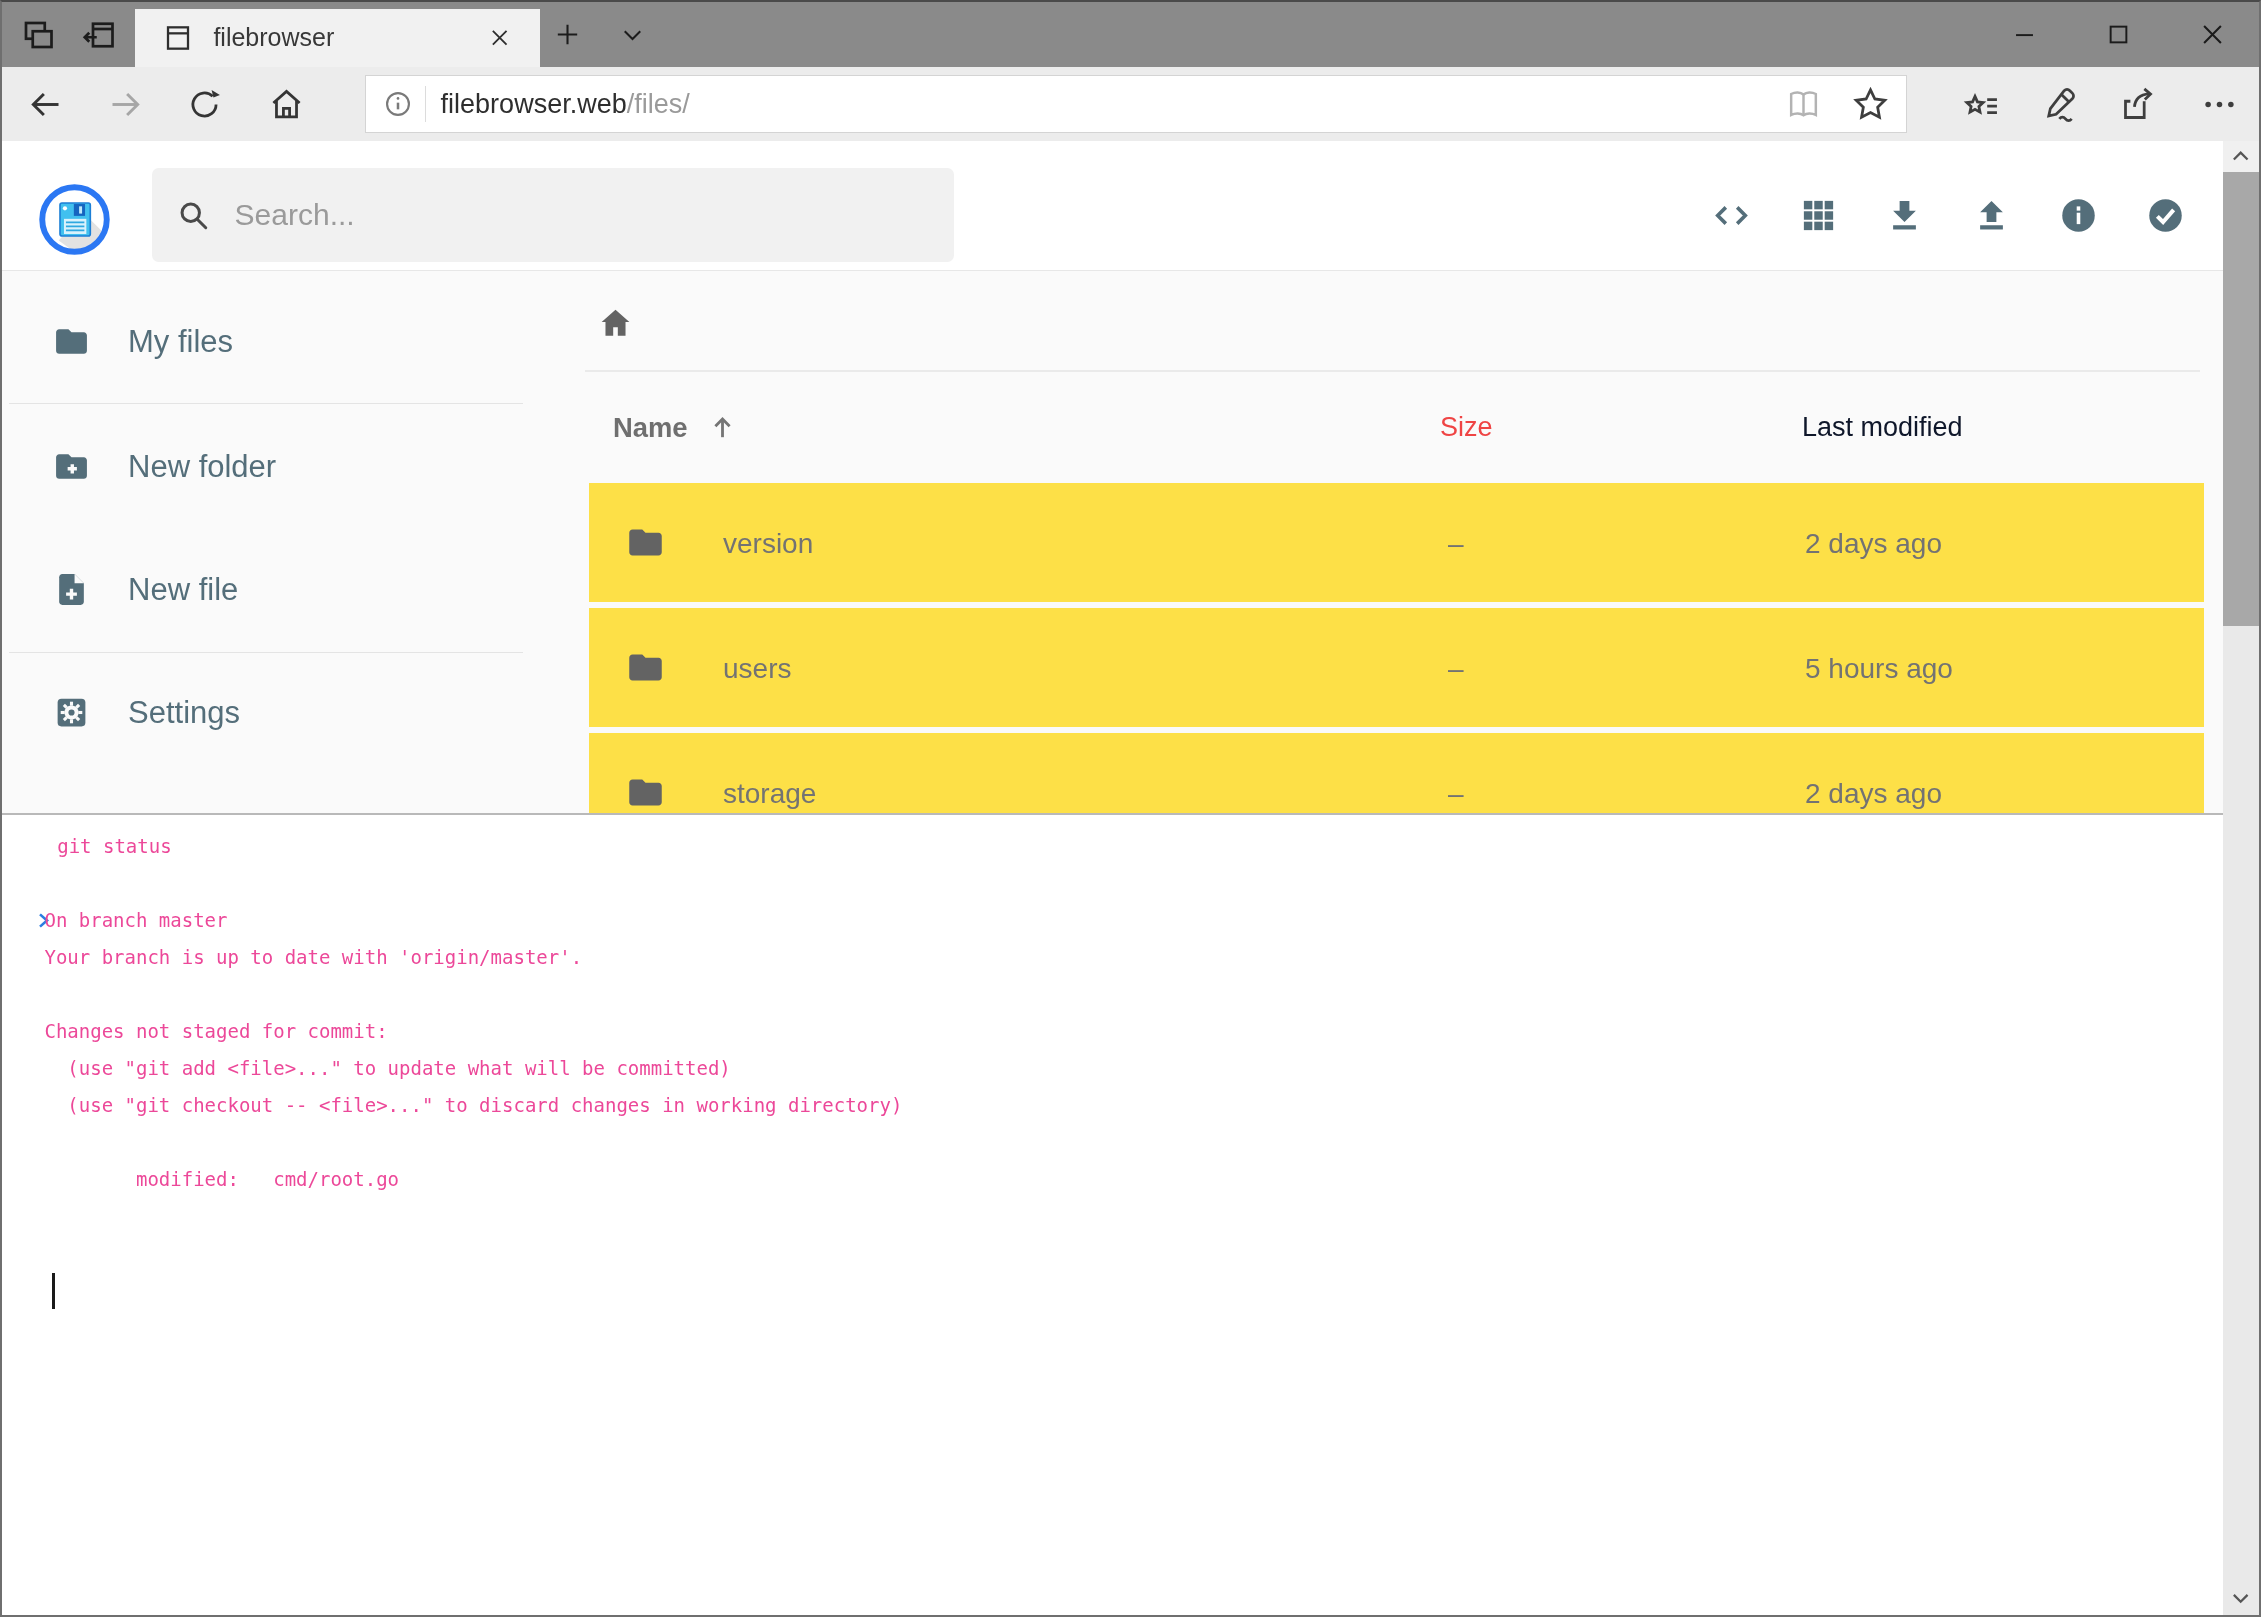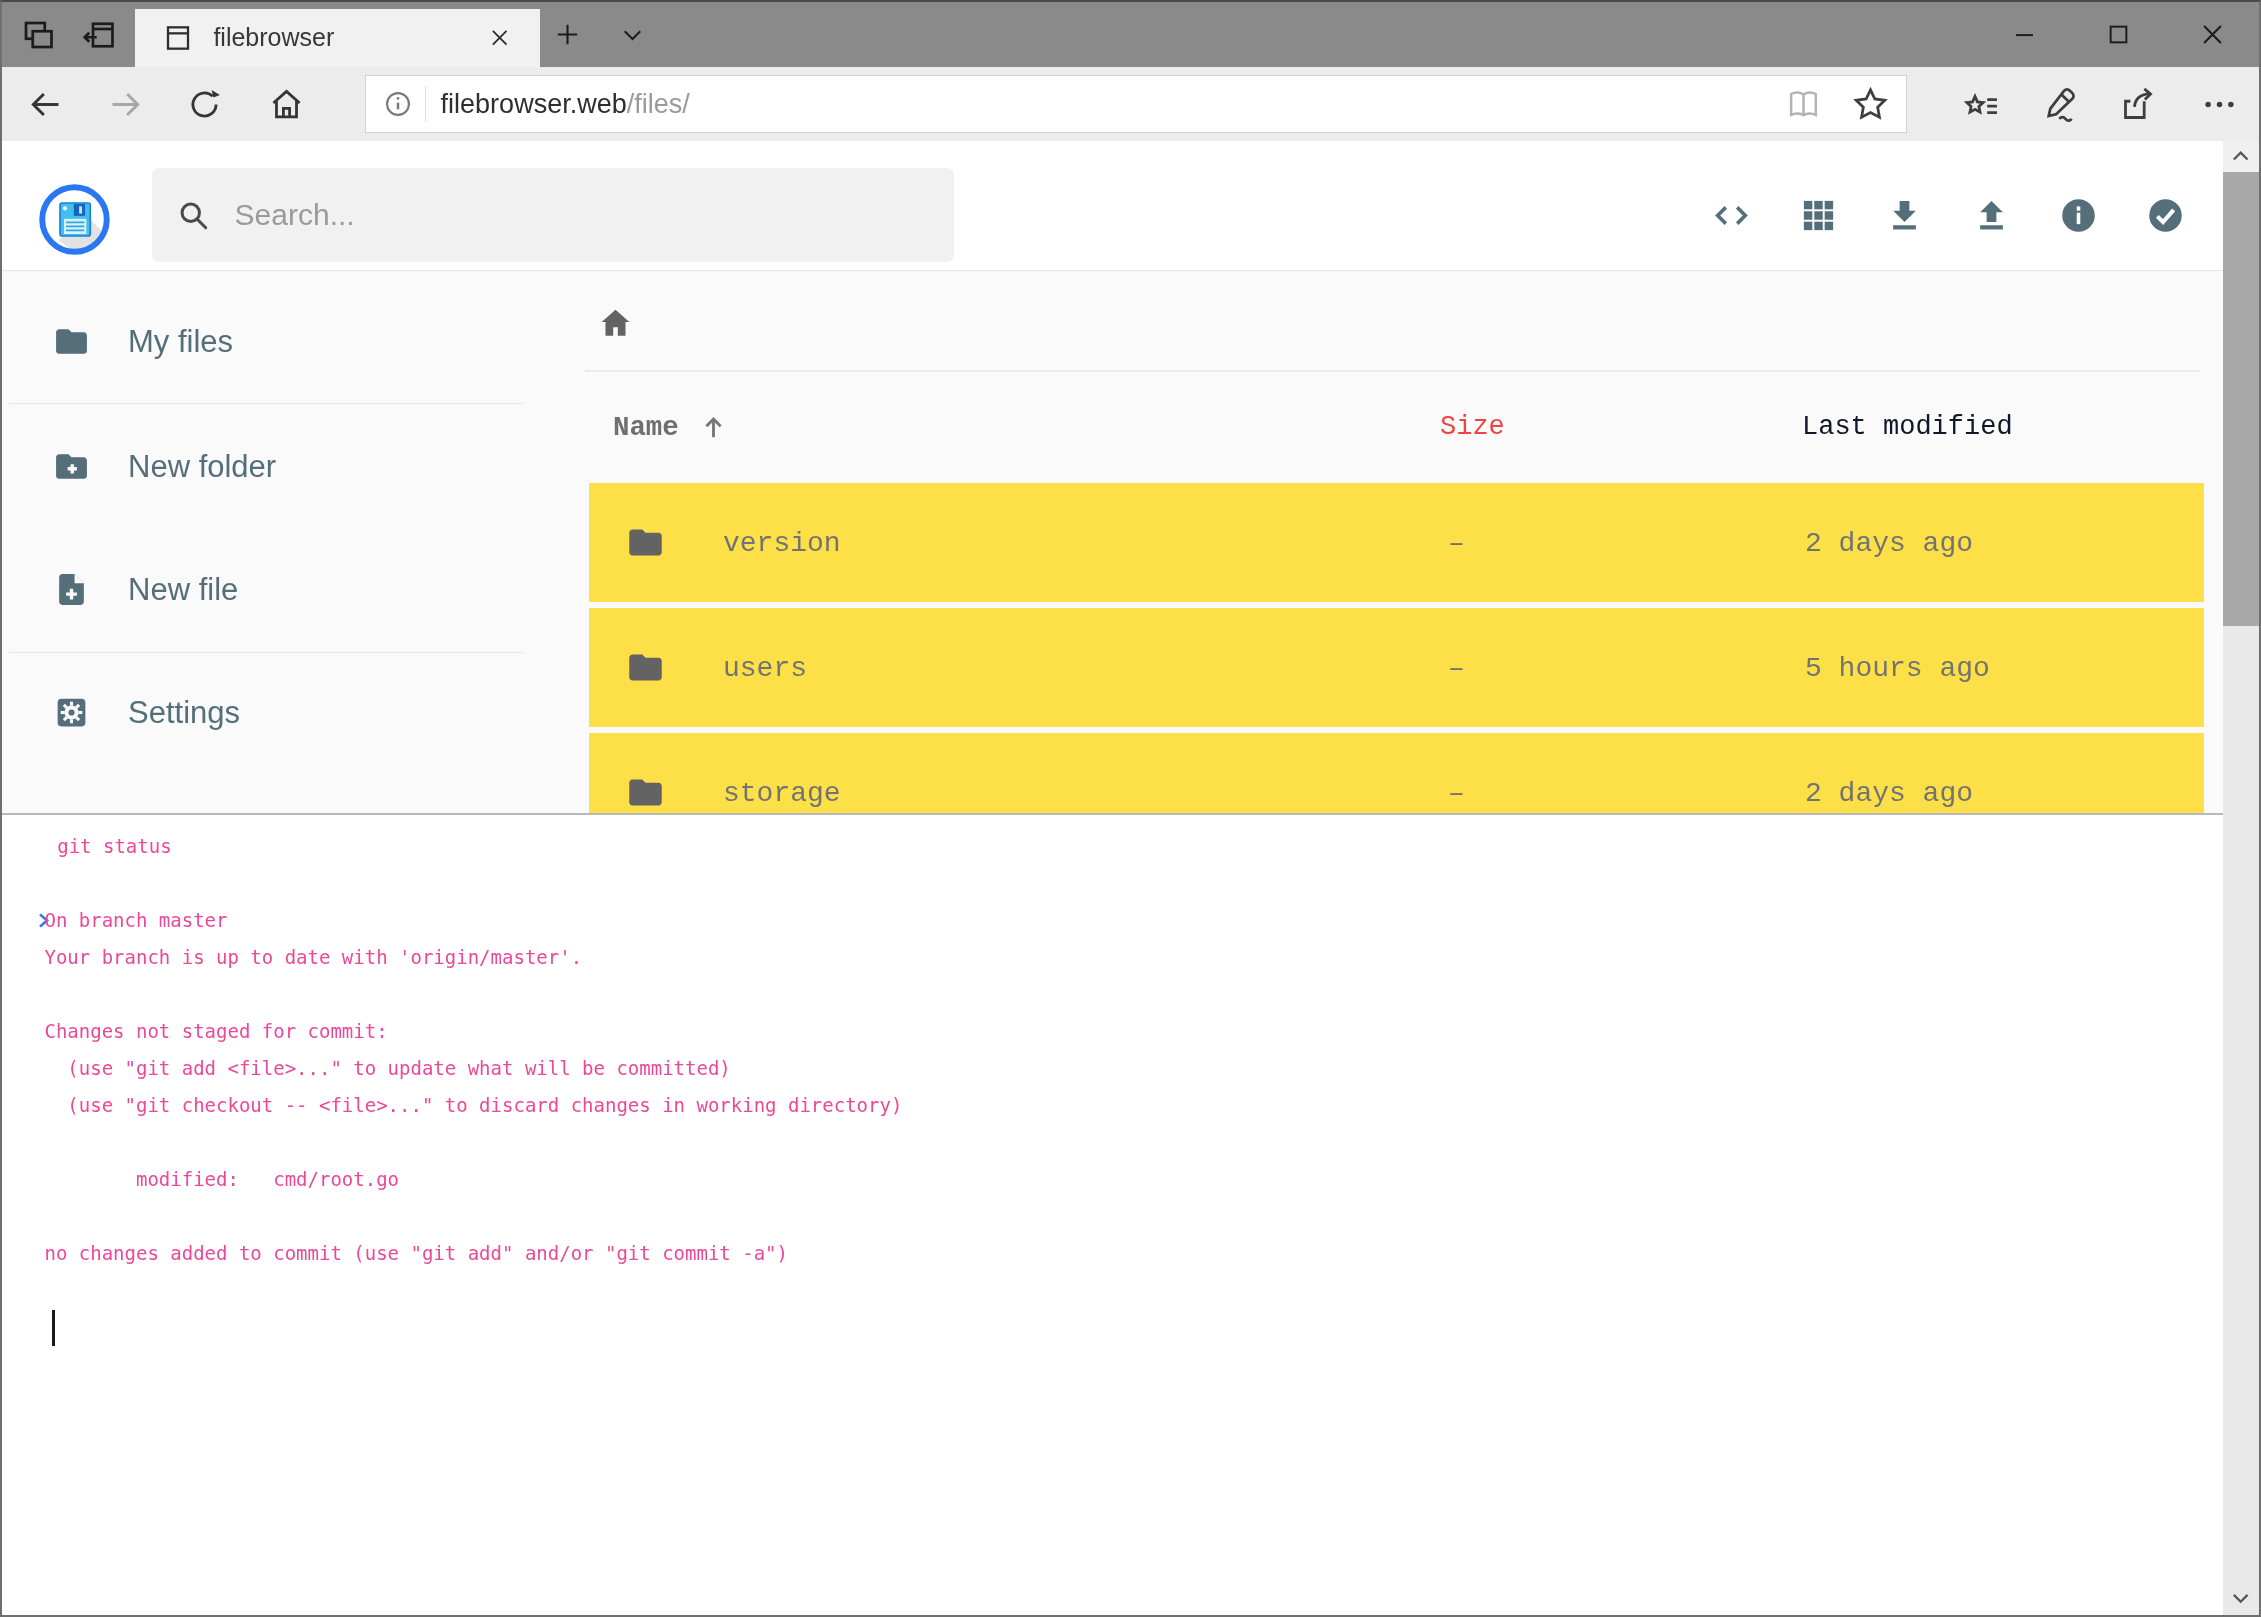--- a/index.html
+++ b/index.html
@@ -33,21 +33,21 @@
   .searchbox{position:absolute;left:150px;top:27px;width:802px;height:94px;background:#f1f1f1;border-radius:6.5px;display:flex;align-items:center;padding:0 22.6px;}
   .search-ph{font-size:30px;color:#9a9a9a;margin-left:24px;}
   .hdr-icon{position:absolute;top:55px;width:39px;height:39px;color:#546e7a;}
   
   .content{position:absolute;left:0;right:0;top:269px;height:543px;background:#fafafa;overflow:hidden;}
   .sidebar{position:absolute;left:0;top:0;width:525px;height:100%;}
   .side-item{position:absolute;left:0;width:525px;height:71px;display:flex;align-items:center;color:#546e7a;}
   .side-item .s-ic{margin-left:51px;width:37px;height:37px;}
   .side-item .s-lb{font-size:31px;margin-left:38px;}
   .side-div{position:absolute;left:6.5px;width:514px;height:0.8px;background:#e4e4e4;}
-  .main{position:absolute;left:583px;top:0;width:1615px;height:100%;font-family:Liberation Mono, monospace;}
+  .main{position:absolute;left:583px;top:0;width:1615px;height:100%;}
   .crumb-home{position:absolute;left:12px;top:34px;width:37px;height:37px;color:#636363;}
   .main-div{position:absolute;left:0;top:99px;width:1615px;height:1.6px;background:#eaeaea;}
   .listhead{position:absolute;left:0;top:136px;width:1615px;height:45px;}
   .col-name{position:absolute;left:28px;top:4.8px;font-size:27.4px;font-weight:700;color:#6f6f6f;display:flex;align-items:center;}
   .col-name .arr{margin-left:19.4px;width:31px;height:31px;color:#757575;}
   .col-size{position:absolute;left:855px;top:4.8px;font-size:27px;color:#ef4444;}
   .col-mod{position:absolute;left:1217px;top:4.8px;font-size:27px;color:#0f172a;}
   .row{position:absolute;left:4px;width:1615px;height:119px;background:#fde047;}
   .row .f-ic{position:absolute;left:37px;top:40px;width:39px;height:39px;color:#636363;}
   .row .f-name{position:absolute;left:134px;top:45px;font-size:28px;color:#737373;}
@@ -415,21 +415,20 @@
     <div class="tline plain"></div>
     <div class="tline plain"> On branch master</div>
     <div class="tline plain"> Your branch is up to date with 'origin/master'.</div>
     <div class="tline plain"></div>
     <div class="tline plain"> Changes not staged for commit:</div>
     <div class="tline plain">   (use "git add &lt;file&gt;..." to update what will be committed)</div>
     <div class="tline plain">   (use "git checkout -- &lt;file&gt;..." to discard changes in working directory)</div>
     <div class="tline plain"></div>
     <div class="tline plain">         modified:   cmd/root.go</div>
     <div class="tline plain"></div>
-    <div class="tline plain"> no changes added to commit (use "git add" and/or "git commit -a")</div>
     <div class="tline plain"></div>
     <div class="tline">
       <span class="caret"></span>
     </div>
   </div>
 
   <div class="scrollbar">
     <div class="sb-btn up">
       <svg width="27.4" height="27.4" viewBox="0 0 24 24" fill="none" stroke="currentColor" stroke-width="2">
           <polyline points="6,14.5 12,8.5 18,14.5"></polyline>

